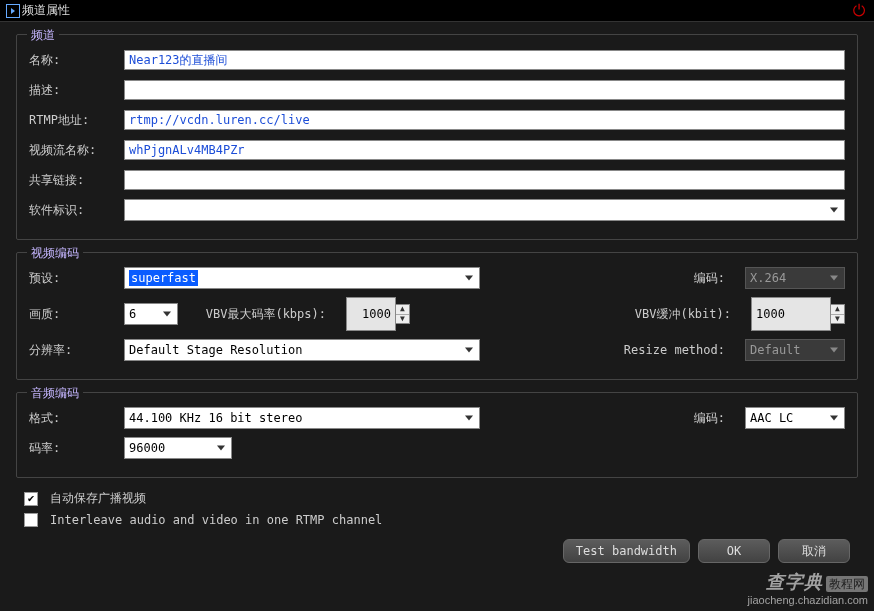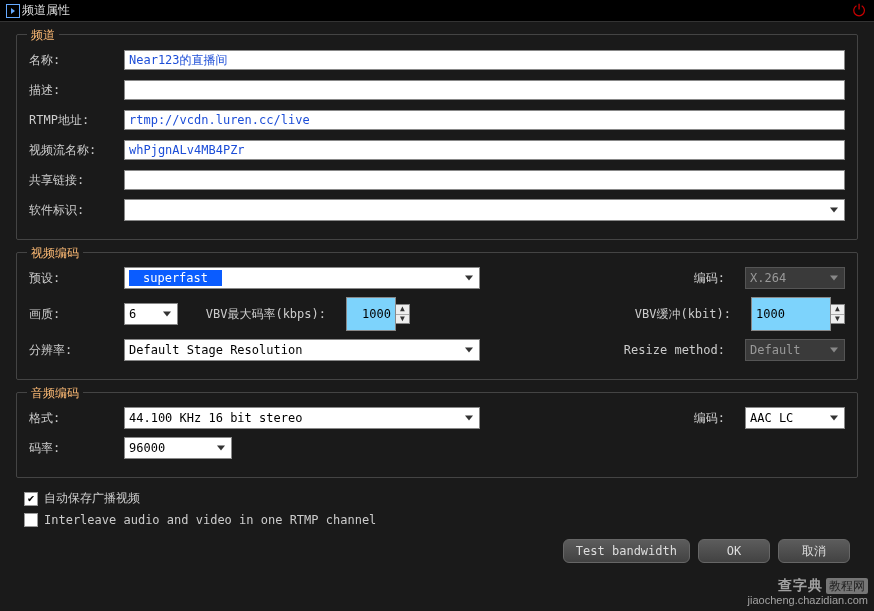--- a/index.html
+++ b/index.html
@@ -55,21 +55,21 @@
       padding: 14px 12px 10px 12px;
       margin-bottom: 12px;
       position: relative;
     }
     .legend {
       position: absolute;
       top: -8px;
       left: 10px;
       background: #1a1a1a;
       padding: 0 4px;
-      color: #fdba74;
+      color: #c4b5fd;
     }
     .row {
       display: flex;
       align-items: center;
       margin-bottom: 8px;
       min-height: 22px;
     }
     .row:last-child { margin-bottom: 8px; }
     .label {
       width: 95px;
@@ -111,34 +111,34 @@
       top: 50%;
       transform: translateY(-50%);
       width: 0; height: 0;
       border-left: 4px solid transparent;
       border-right: 4px solid transparent;
       border-top: 5px solid #333;
     }
     .select-highlighted span {
       background: #0a5cff;
       color: #fff;
-      padding: 1px 14px;
+      padding: 1px 2px;
     }
     .select-dark {
       background: #3a3a3a;
       border: 1px solid #555;
       color: #999;
     }
     .select-dark::after { border-top-color: #888; }
     .num {
       display: flex;
       align-items: center;
     }
     .num input {
-      background: #7dd3fc;
+      background: #e5e5e5;
       border: 1px solid #888;
       height: 20px;
       width: 50px;
       text-align: right;
       padding: 16px 4px;
       font-family: inherit;
       font-size: 12px;
     }
     .num .sp {
       display: flex;
@@ -156,21 +156,21 @@
       justify-content: center;
       cursor: pointer;
       font-size: 8px;
       line-height: 1;
       color: #333;
     }
     .num .sp div:first-child { border-bottom: 1px solid #aaa; }
     .check-row {
       display: flex;
       align-items: center;
-      gap: 6px;
+      gap: 12px;
       margin: 6px 8px;
     }
     .check {
       width: 14px;
       height: 14px;
       border: 1px solid #999;
       background: #fff;
       display: flex;
       align-items: center;
       justify-content: center;
@@ -206,21 +206,21 @@
       position: absolute;
       right: 6px;
       bottom: 4px;
       color: rgba(220,220,220,0.7);
       font-size: 11px;
       text-align: right;
       font-family: Arial, sans-serif;
       line-height: 1.2;
       pointer-events: none;
     }
-    .watermark .wm1 { font-size: 14px; font-weight: bold; letter-spacing: 1px;}
+    .watermark .wm1 { font-size: 18px; font-style: italic; font-weight: bold; letter-spacing: 1px;}
     .sidecol { display:flex; flex:1; align-items:center; justify-content:flex-end; }
   </style>
 </head>
 <body>
 
 <div class="titlebar">
   <span class="titlebar-icon"></span>
   <span class="titlebar-title">频道属性</span>
   <span class="titlebar-close">⏻</span>
 </div>

